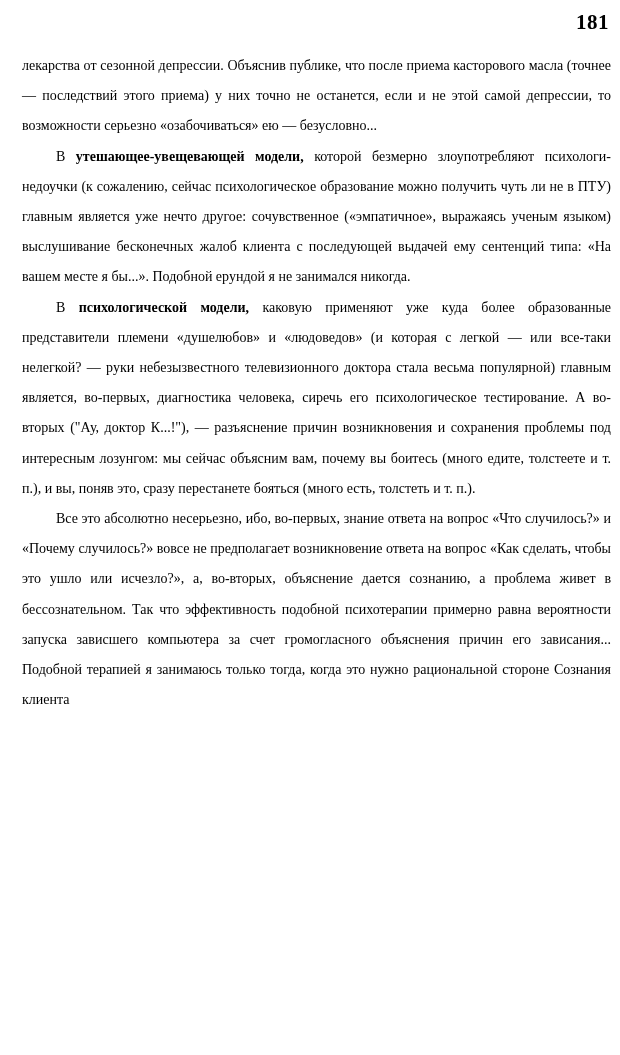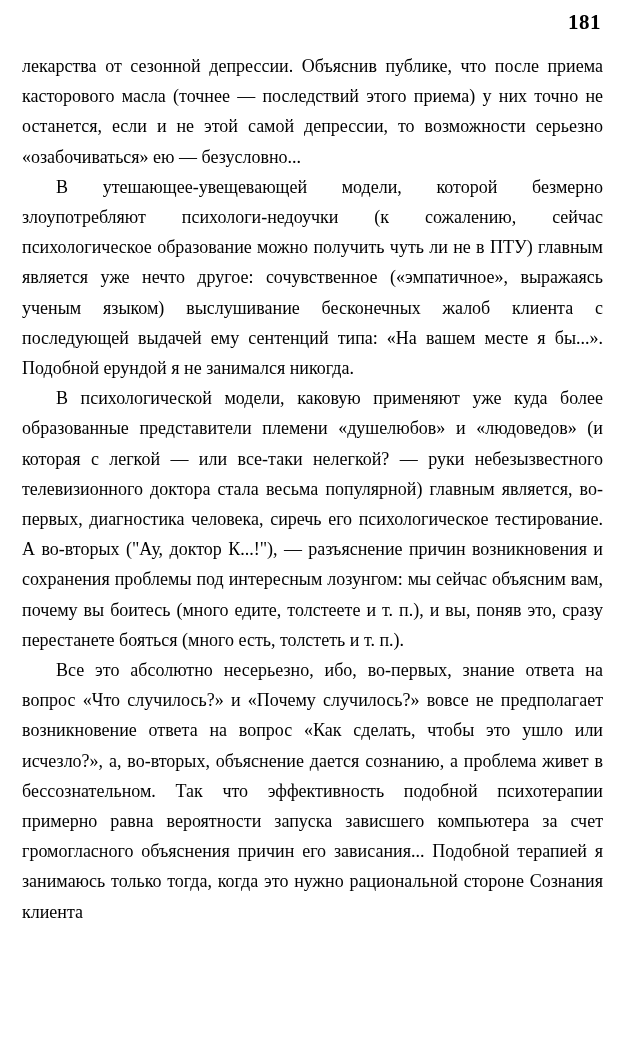--- a/index.html
+++ b/index.html
@@ -12,46 +12,46 @@
     background: #ffffff;
     font-family: "Liberation Serif", serif;
     color: #000000;
     overflow: hidden;
   }
   .page {
     position: relative;
     width: 620px;
     height: 1055px;
     box-sizing: border-box;
-    padding: 12px 17px 0 22px;
+    padding: 12px 9px 0 22px;
   }
   .page-number {
     text-align: right;
     font-family: "Liberation Serif", serif;
     font-weight: bold;
     font-size: 21px;
     line-height: 1;
     margin: 0 2px 18px 0;
     letter-spacing: 0.5px;
   }
   .body-text {
-    font-size: 18px;
+    font-size: 14px;
     line-height: 30.2px;
     text-align: justify;
     text-justify: inter-word;
     hyphens: manual;
   }
   .body-text p {
     margin: 0;
   }
   .indent {
     text-indent: 34px;
   }
   .b {
-    font-weight: normal;
+    font-weight: bold;
   }
   .i {
   }
 </style>
 </head>
 <body>
 
 <div class="page">
   <div class="page-number">181</div>
   <div class="body-text">

